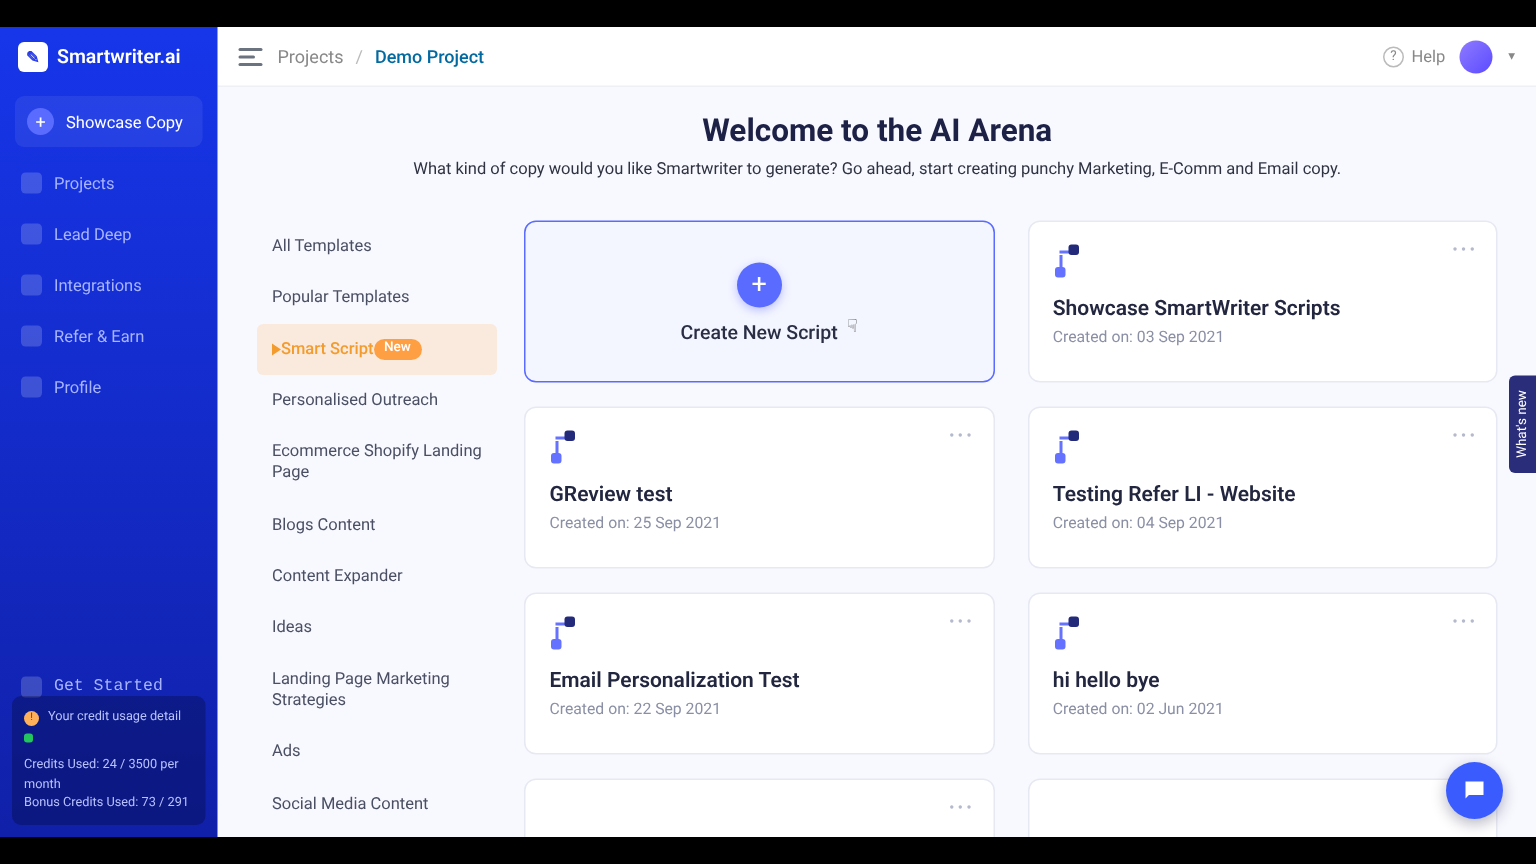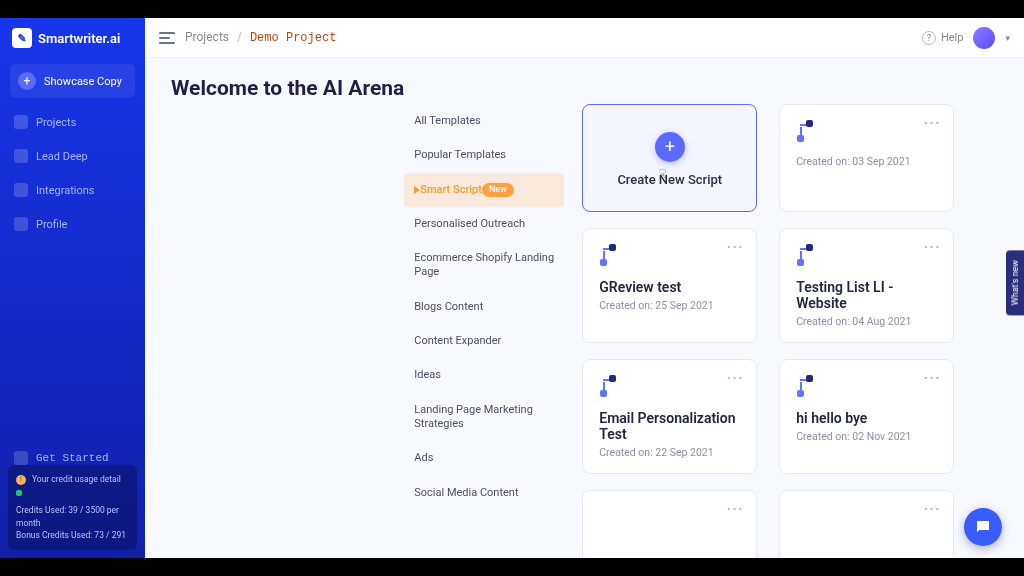--- a/index.html
+++ b/index.html
@@ -19,27 +19,27 @@
   .footer-head { display:flex; align-items:center; gap:6px; margin-bottom:4px;}
   .footer-head .dot { width:10px;height:10px;border-radius:50%;background:#ffb05a;display:flex;align-items:center;justify-content:center;font-size:7px;color:#724700;}
   .green-dot { width:6px;height:6px;border-radius:2px;background:#22c55e;display:inline-block;margin-bottom:4px;}
   .main { flex:1; background:#f8f9ff; display:flex; flex-direction:column; overflow:hidden;}
   .topbar { height:40px; background:#fff; display:flex; align-items:center; padding:0 14px; border-bottom:1px solid #eef0f5;}
   .burger { width:16px; display:flex; flex-direction:column; gap:3px; cursor:pointer; margin-right:10px;}
   .burger span { height:2px; background:#6b7280; border-radius:1px;}
   .burger span:nth-child(2){width:70%;}
   .breadcrumb { font-size:12px; color:#888;}
   .breadcrumb .sep{ margin:0 5px; color:#bbb;}
-  .breadcrumb .cur { color:#c2410c; font-weight:500;font-family:Liberation Mono, monospace;}
+  .breadcrumb .cur { color:#0369a1; font-weight:500;}
   .topbar-right { margin-left:auto; display:flex; align-items:center; gap:10px;}
   .help { display:flex; align-items:center; gap:5px; color:#888; font-size:11px; cursor:pointer;}
   .help-ico { width:14px;height:14px;border:1.5px solid #bbb;border-radius:50%;display:flex;align-items:center;justify-content:center;font-size:9px;}
   .avatar { width:22px;height:22px;border-radius:50%;background:linear-gradient(135deg,#8f7bff,#5b4bff);}
   .chev { color:#888; font-size:9px;}
-  .content { flex:1; overflow:auto; padding:18px 26px 10px 26px; display:flex; flex-direction:row;}
+  .content { flex:1; overflow:auto; padding:18px 26px 10px 26px; display:flex; flex-direction:column;}
   .hero-title { text-align:center; font-size:21px; font-weight:700; color:#1d2146; margin-bottom:6px;}
   .hero-sub { text-align:center; font-size:11px; color:#2f3341;}
   .cols { display:flex; gap:18px; margin-top:28px;}
   .template-list { width:160px; display:flex; flex-direction:column; gap:0;}
   .tmpl-item { padding:10px 10px; font-size:11px; color:#4a4f63; cursor:pointer; border-radius:4px; line-height:1.3;}
   .tmpl-item.active { background:#faeade; color:#f39b2d; font-weight:500; display:flex;align-items:center;gap:0;}
   .tmpl-item.active .play{width:0;height:0;border-left:6px solid #f39b2d;border-top:4px solid transparent;border-bottom:4px solid transparent;}
   .badge-new { background:#ff9f43; color:#fff; border-radius:10px; padding:1px 7px; font-size:9px; font-weight:500;}
   .cards-wrap { flex:1; display:flex; flex-direction:column; gap:16px;}
   .row { display:flex; gap:22px;}
@@ -85,37 +85,41 @@
       <div class="nav-item">
             <div class="ico"></div>
             <span>Lead Deep</span>
           </div>
       <div class="nav-item">
             <div class="ico"></div>
             <span>Integrations</span>
           </div>
       <div class="nav-item">
             <div class="ico"></div>
+            <span>Refer &amp; Earn</span>
+          </div>
+      <div class="nav-item">
+            <div class="ico"></div>
             <span>Profile</span>
           </div>
     </div>
     <div style="flex:1"></div>
     <div class="nav" style="margin-bottom:84px;font-family:Liberation Mono, monospace;">
       <div class="nav-item">
             <div class="ico"></div>
             <span>Get Started</span>
           </div>
     </div>
     <div class="footer-block">
       <div class="footer-head">
         <div class="dot">!</div>
         <span>Your credit usage detail</span>
       </div>
       <span class="green-dot"></span>
-      <div>Credits Used: 39 / 3500 per month</div>
+      <div>Credits Used: 24 / 3500 per month</div>
       <div>Bonus Credits Used: 73 / 291</div>
     </div>
   </div>
 
   <div class="main">
     <div class="topbar">
       <div class="burger">
             <span></span>
             <span></span>
             <span></span>
@@ -130,20 +134,21 @@
           <div class="help-ico">?</div>
           <span>Help</span>
         </div>
         <div class="avatar"></div>
         <span class="chev">▾</span>
       </div>
     </div>
 
     <div class="content">
       <div class="hero-title">Welcome to the AI Arena</div>
+      <div class="hero-sub">What kind of copy would you like Smartwriter to generate? Go ahead, start creating punchy Marketing, E-Comm and Email copy.</div>
 
       <div class="cols">
 
         <div class="template-list">
           <div class="tmpl-item">All Templates</div>
           <div class="tmpl-item">Popular Templates</div>
           <div class="tmpl-item active">
             <span class="play"></span>
             <span>Smart Script</span>
             <span class="badge-new">New</span>
@@ -168,20 +173,21 @@
               <span class="cursor-ico">☟</span>
             </div>
             <div class="card">
               <div class="dots">•••</div>
               <div class="card-ico">
                     <div class="hline"></div>
                     <div class="branch"></div>
                     <div class="sq1"></div>
                     <div class="sq2"></div>
                   </div>
+              <div class="card-title">Showcase SmartWriter Scripts</div>
               <div class="card-sub">Created on: 03 Sep 2021</div>
             </div>
           </div>
           <div class="row">
             <div class="card">
               <div class="dots">•••</div>
               <div class="card-ico">
                     <div class="hline"></div>
                     <div class="branch"></div>
                     <div class="sq1"></div>
@@ -191,22 +197,22 @@
               <div class="card-sub">Created on: 25 Sep 2021</div>
             </div>
             <div class="card">
               <div class="dots">•••</div>
               <div class="card-ico">
                     <div class="hline"></div>
                     <div class="branch"></div>
                     <div class="sq1"></div>
                     <div class="sq2"></div>
                   </div>
-              <div class="card-title">Testing List LI - Website</div>
-              <div class="card-sub">Created on: 04 Aug 2021</div>
+              <div class="card-title">Testing Refer LI - Website</div>
+              <div class="card-sub">Created on: 04 Sep 2021</div>
             </div>
           </div>
           <div class="row">
             <div class="card">
               <div class="dots">•••</div>
               <div class="card-ico">
                     <div class="hline"></div>
                     <div class="branch"></div>
                     <div class="sq1"></div>
                     <div class="sq2"></div>
@@ -216,21 +222,21 @@
             </div>
             <div class="card">
               <div class="dots">•••</div>
               <div class="card-ico">
                     <div class="hline"></div>
                     <div class="branch"></div>
                     <div class="sq1"></div>
                     <div class="sq2"></div>
                   </div>
               <div class="card-title">hi hello bye</div>
-              <div class="card-sub">Created on: 02 Nov 2021</div>
+              <div class="card-sub">Created on: 02 Jun 2021</div>
             </div>
           </div>
           <div class="row">
             <div class="card card-stub">
               <div class="dots">•••</div>
             </div>
             <div class="card card-stub">
               <div class="dots">•••</div>
             </div>
           </div>

